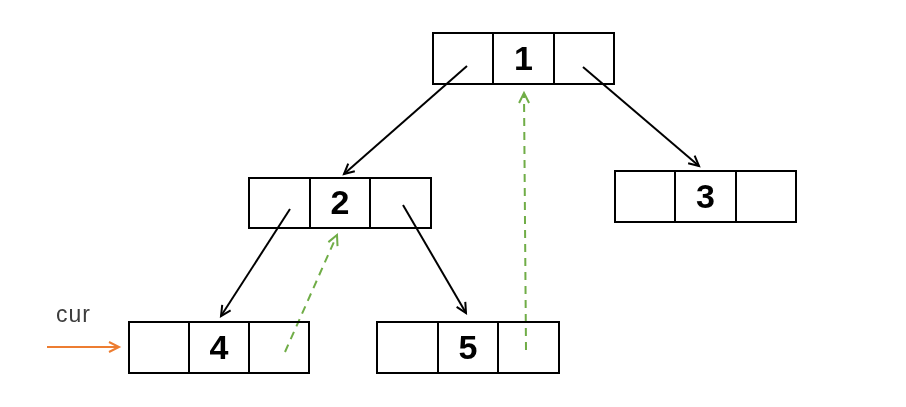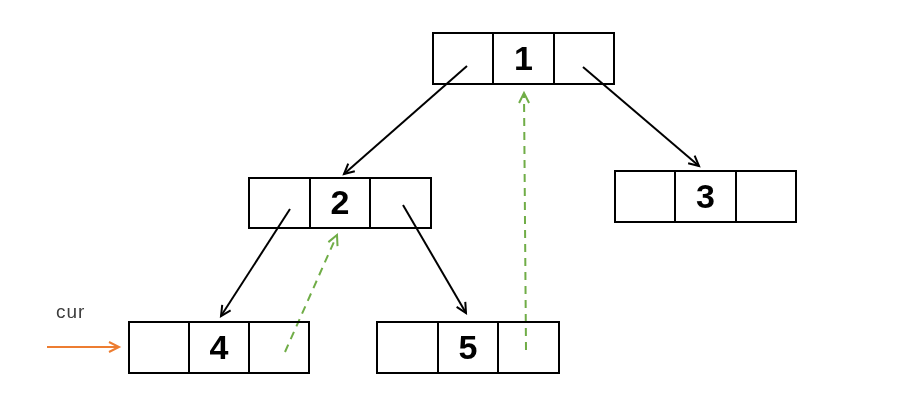--- a/index.html
+++ b/index.html
@@ -39,21 +39,21 @@
     font-size: 34px;
     font-weight: 700;
     color: var(--text, #000000);
     line-height: 1;
     padding-bottom: 2px;
   }
   #cur-label {
     position: absolute;
     left: 56px;
     top: 302px;
-    font-size: 19px;
+    font-size: 23px;
     color: var(--cursor-label, #3d3d3d);
     letter-spacing: 1px;
     line-height: 1.1;
   }
 </style>
 </head>
 <body>
 
 <div id="canvas">
 

